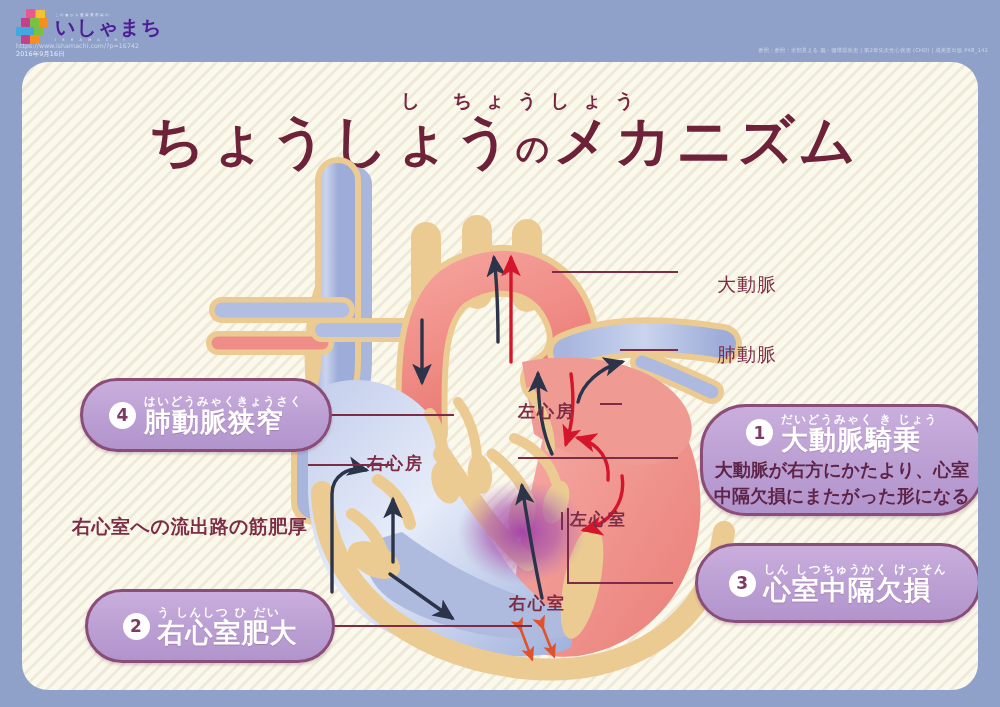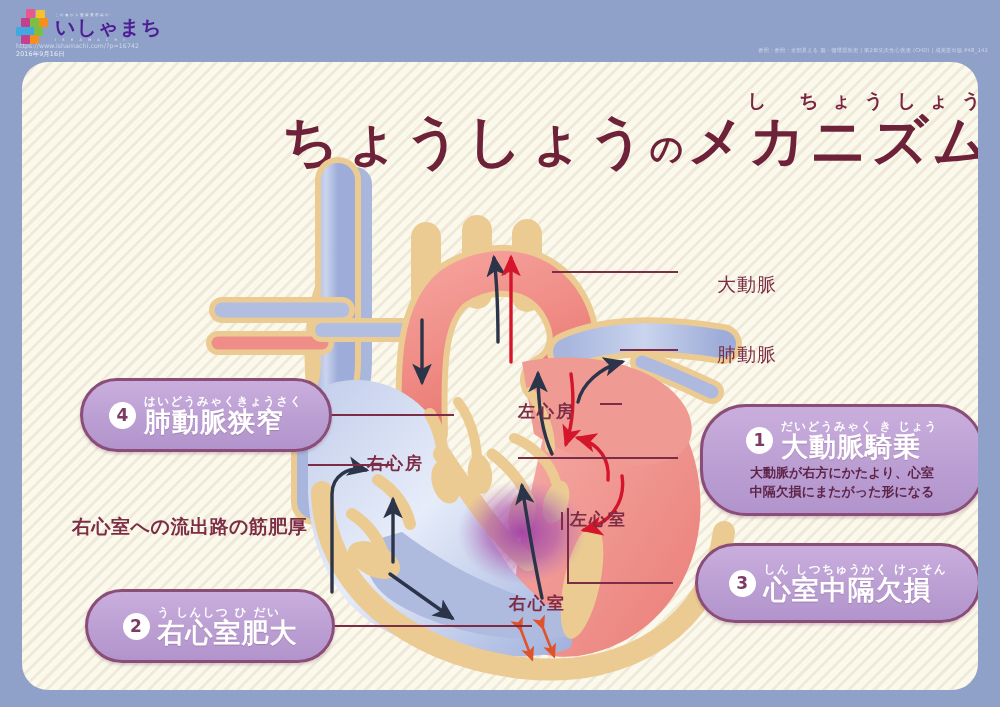--- a/index.html
+++ b/index.html
@@ -28,21 +28,21 @@
     position:absolute; left:22px; top:62px; width:956px; height:628px;
     border-radius:26px; overflow:hidden;
     background:
       repeating-linear-gradient(-45deg,
         rgba(226,216,196,.45) 0px, rgba(226,216,196,.45) 3px,
         rgba(253,251,242,0) 3px, rgba(253,251,242,0) 9px),
       #fbf8ec;
   }
 
   
-  #title-wrap { position:absolute; left:16px; top:26px; width:100%; text-align:right; }
+  #title-wrap { position:absolute; left:4px; top:26px; width:100%; text-align:center; }
   #furi-title { font-size:19px; color:#7a2541; letter-spacing:13px; font-weight:bold; margin-left:40px; }
   #main-title {
     font-size:56px; color:#6e2239; font-weight:bold;
     letter-spacing:4px; line-height:1.05; margin-top:-2px;
   }
   #main-title .small { font-size:33px; }
 
   
   #heart { position:absolute; left:0; top:0; width:956px; height:628px; }
 
@@ -74,21 +74,21 @@
   .pill-furi {
     font-size:11.5px; color:#ffffff; font-weight:bold;
     letter-spacing:1.5px; margin-bottom:-2px; white-space:nowrap;
   }
   .pill-title {
     font-size:27px; font-weight:bold; color:#ffffff;
     letter-spacing:1px; line-height:1.1; white-space:nowrap;
     text-shadow:0 1px 1px rgba(120,70,110,.3);
   }
   .pill-desc {
-    font-size:13px; color:#5e2448; font-weight:bold;
+    font-size:18px; color:#5e2448; font-weight:bold;
     line-height:1.42; text-align:center; margin-top:3px; white-space:nowrap;
   }
 
   #pill-4 { left:58px;  top:316px; width:252px; height:74px; }
   #pill-2 { left:63px;  top:527px; width:250px; height:74px; }
   #pill-1 { left:678px; top:342px; width:284px; height:112px; }
   #pill-3 { left:673px; top:481px; width:286px; height:80px; }
 
   
   #ann-myo {

